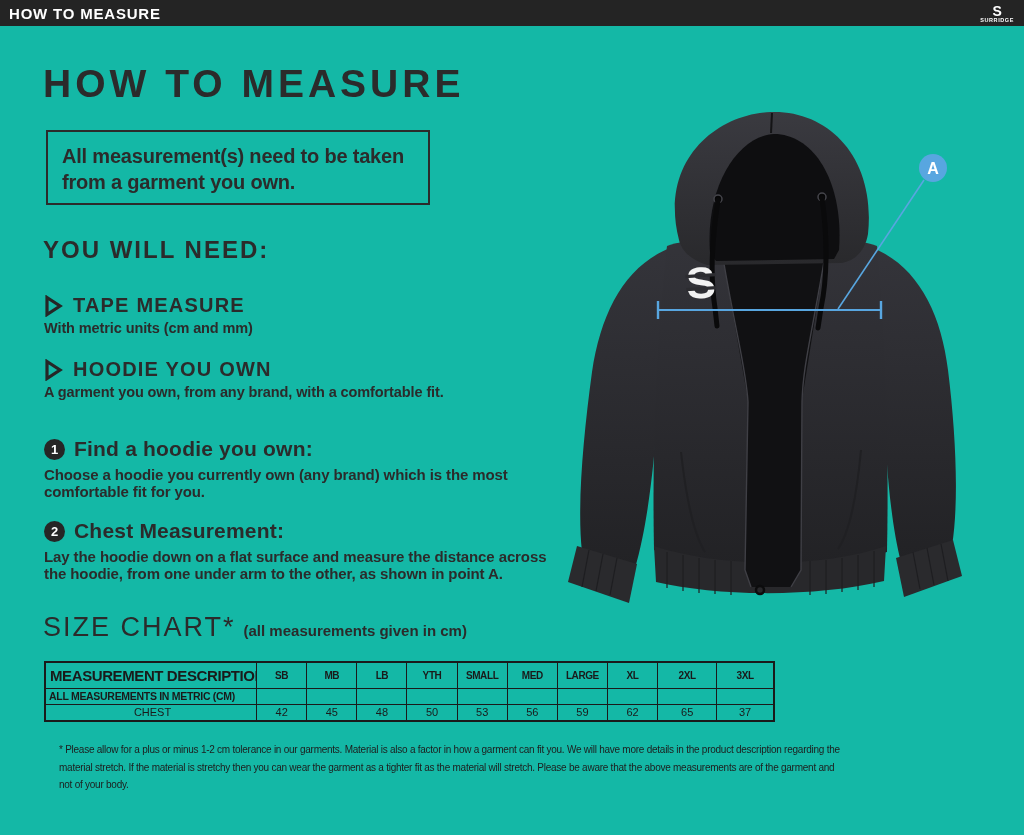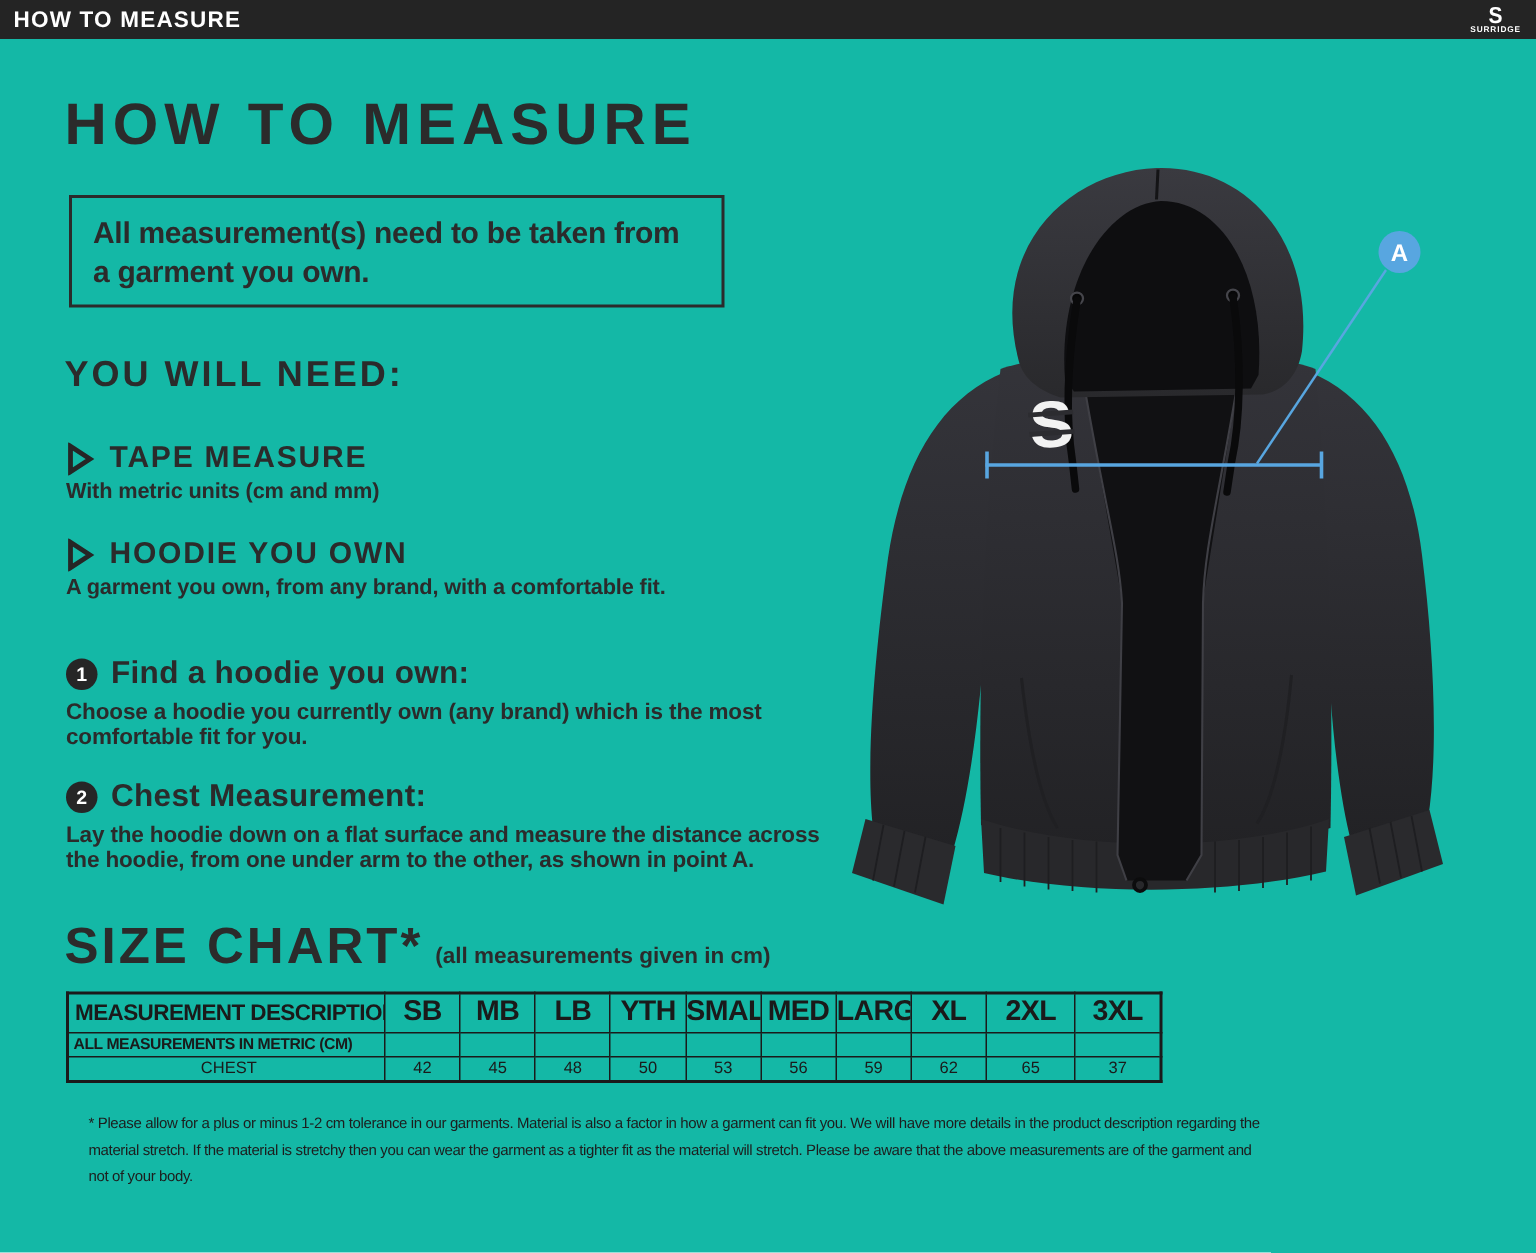--- a/index.html
+++ b/index.html
@@ -11,21 +11,21 @@
   .topbar { position:absolute; left:0; top:0; width:1024px; height:26px; background:#242424;
             display:flex; align-items:center; justify-content:space-between; padding:0 6px 0 9px; }
   .topbar-title { color:#ffffff; font-size:15px; font-weight:700; letter-spacing:0.8px; }
   .topbar-logo { display:flex; flex-direction:column; align-items:center; line-height:1; padding-right:4px; }
   .logo-monogram { color:#ffffff; font-size:14px; font-weight:700; transform:scaleY(1.1); }
   .logo-text { color:#ffffff; font-size:5.5px; font-weight:700; letter-spacing:0.6px; margin-top:1px; }
 
   
   .h1 { position:absolute; left:43px; top:62px; font-size:39px; font-weight:700;
         letter-spacing:4px; color:#2b2b2b; }
-  .note-box { position:absolute; left:46px; top:130px; width:437px; height:75px;
+  .note-box { position:absolute; left:46px; top:130px; width:384px; height:75px;
               border:2px solid #2b2b2b; padding:11px 14px; }
   .note-text { font-size:20px; font-weight:700; line-height:26px; color:#2b2b2b; letter-spacing:-0.2px; }
 
   .ywn-heading { position:absolute; left:43px; top:236px; font-size:24px; font-weight:700;
                  letter-spacing:2px; color:#2b2b2b; }
 
   .need-item { position:absolute; left:44px; }
   .need-item-1 { top:294px; } .need-item-2 { top:358px; }
   .need-head { display:flex; align-items:center; gap:10px; }
   .need-label { font-size:20px; font-weight:700; letter-spacing:1.2px; color:#2b2b2b; }
@@ -35,34 +35,34 @@
   .step-1 { top:437px; } .step-2 { top:519px; }
   .step-head { display:flex; align-items:center; gap:9px; }
   .step-badge { width:21px; height:21px; border-radius:50%; background:#262626; color:#fff;
                 display:flex; align-items:center; justify-content:center;
                 font-size:13px; font-weight:700; flex:0 0 auto; }
   .step-title { font-size:21px; font-weight:700; color:#2b2b2b; letter-spacing:0.2px; }
   .step-desc { font-size:15px; font-weight:700; line-height:16.5px; color:#2b2b2b;
                margin-top:6px; letter-spacing:-0.1px; }
 
   .sc-heading-row { position:absolute; left:43px; top:612px; display:flex; align-items:baseline; gap:8px; }
-  .sc-heading { font-size:34px; font-weight:700; letter-spacing:2px; color:#2b2b2b; }
+  .sc-heading { font-size:27px; font-weight:400; letter-spacing:2px; color:#2b2b2b; }
   .sc-subheading { font-size:15px; font-weight:700; color:#2b2b2b; }
 
   
   .size-table { position:absolute; left:44px; top:661px; border-collapse:collapse;
                 table-layout:fixed; width:731px; }
   .size-table th, .size-table td { border:1.5px solid #1a1a1a; color:#1a1a1a;
                 text-align:center; vertical-align:middle; padding:0; overflow:hidden; white-space:nowrap; }
   .size-table { border:2px solid #1a1a1a; }
   .size-table .col-desc { width:211px; }
   .size-table .col-s { width:50px; }
   .size-table .col-xxl { width:59px; }
   .size-table .col-xxxl { width:57px; }
-  .size-table thead th { height:26px; font-size:19px; font-weight:700; letter-spacing:-0.4px; }
+  .size-table thead th { height:26px; font-size:10px; font-weight:700; letter-spacing:-0.4px; }
   .size-table thead th.cell-desc { font-size:15px; text-align:left; padding-left:4px; }
   .metric-row td { height:16px; font-size:10.5px; font-weight:700; }
   .metric-row .cell-desc { text-align:left; padding-left:3px; letter-spacing:-0.3px; }
   .value-row td { height:17px; font-size:11px; font-weight:400; }
   .value-row .cell-desc { text-align:center; padding-left:3px; }
 
   .footnote { position:absolute; left:59px; top:741px; width:782px; font-size:10px;
               font-weight:400; line-height:17.5px; color:#1d1d1d; letter-spacing:-0.25px; }
 
   

